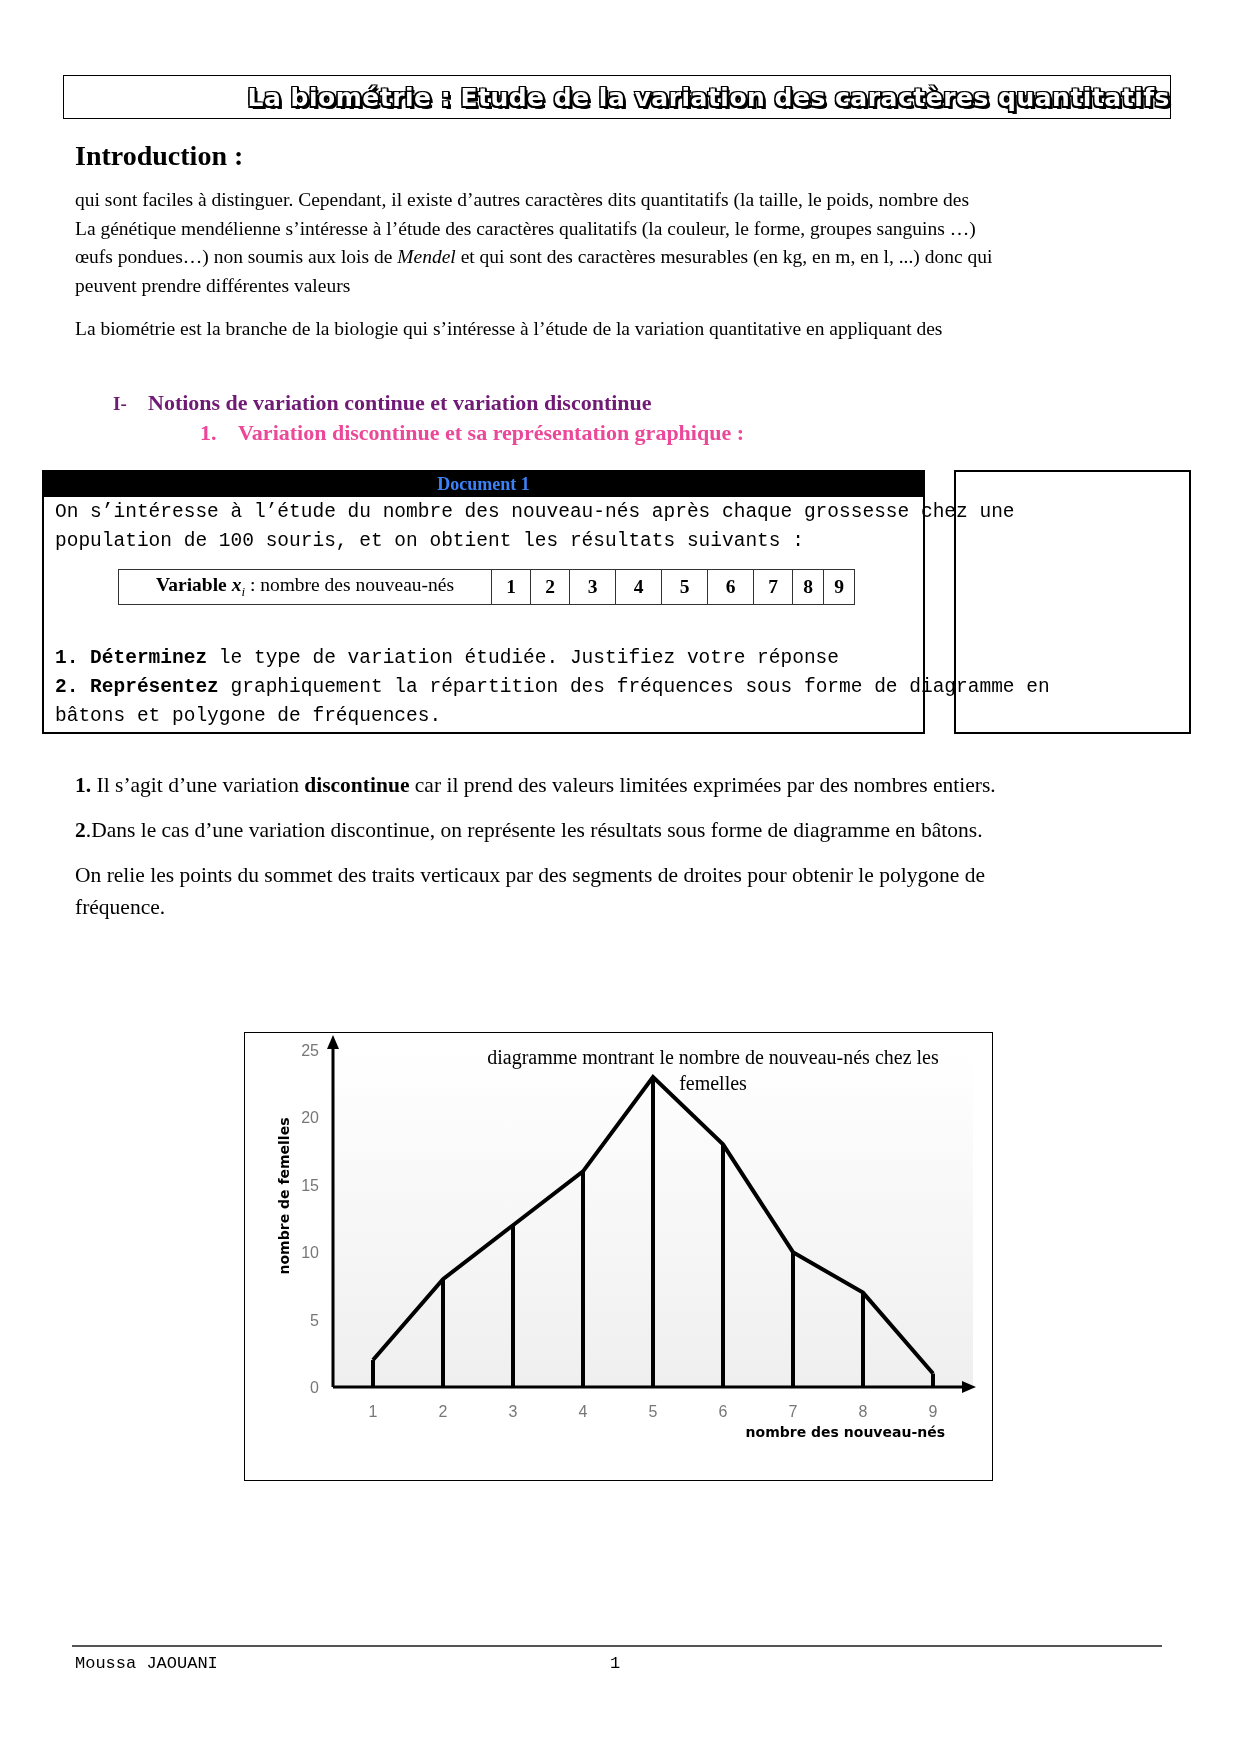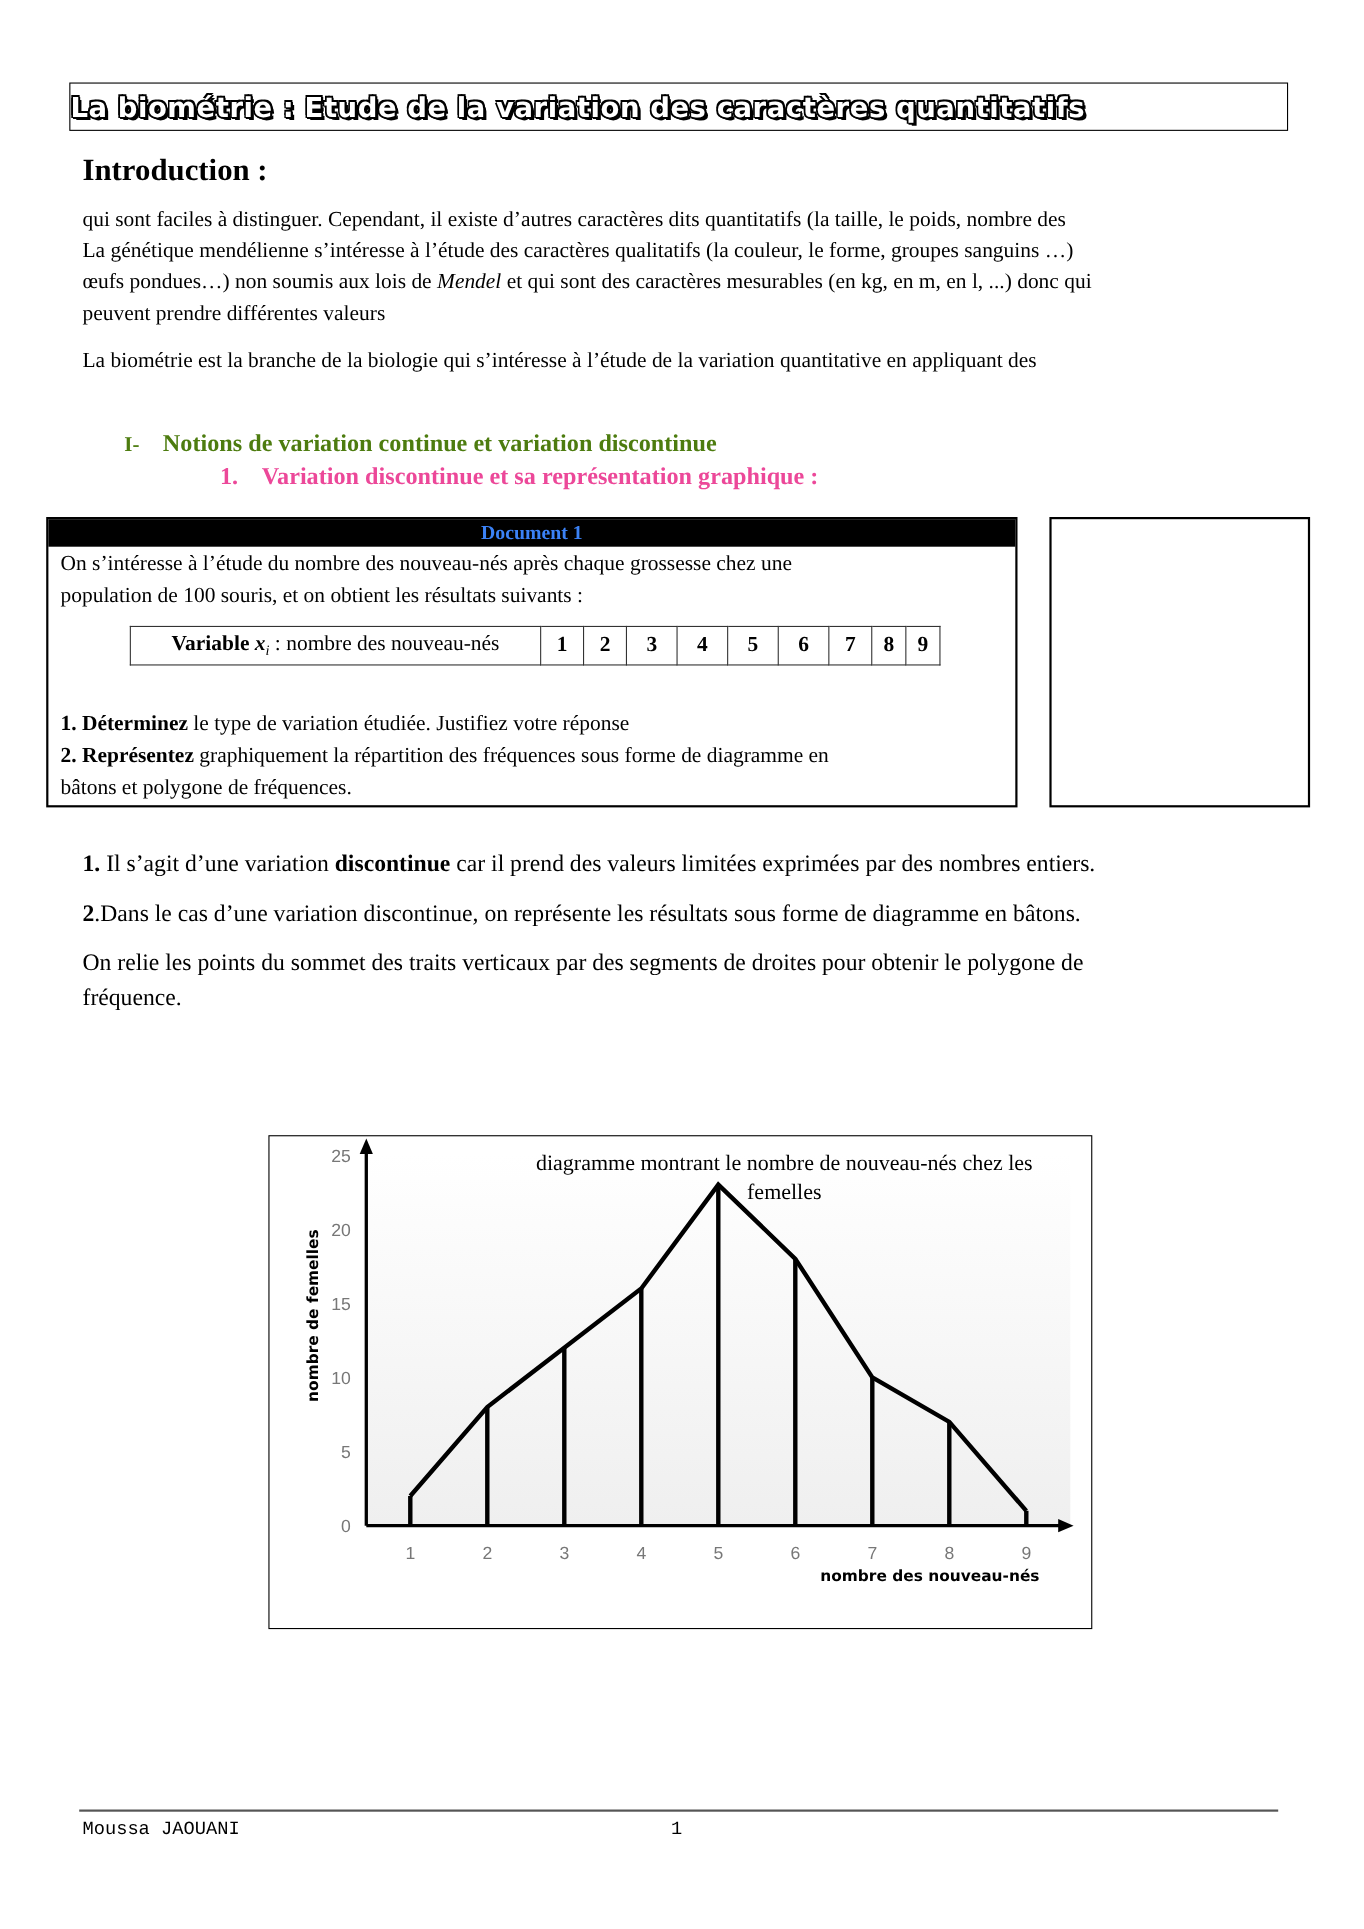--- a/index.html
+++ b/index.html
@@ -1,29 +1,29 @@
 <!DOCTYPE html>
 <html><head>
 <meta charset="utf-8">
 <style>
   html, body { margin:0; padding:0; background:#fff; }
   body { width:1240px; height:1754px; position:relative; font-family:"Liberation Serif", serif; color:#000; overflow:hidden; }
   .abs { position:absolute; }
-  .title-box { left:63px; top:75px; width:1108px; height:44px; border:1.5px solid #000; box-sizing:border-box; display:flex; align-items:center; justify-content:flex-start; }
+  .title-box { left:63px; top:75px; width:1108px; height:44px; border:1.5px solid #000; box-sizing:border-box; display:flex; align-items:center; justify-content:flex-end; }
   .title-text { font-family:"DejaVu Sans", sans-serif; font-weight:bold; font-size:25px; color:#fff; letter-spacing:0.5px;
     text-shadow: -1.5px -1.5px 0 #000, 1.5px -1.5px 0 #000, -1.5px 1.5px 0 #000, 1.5px 1.5px 0 #000, 0 2px 0 #000, 2px 0 0 #000, 3px 3px 0 #000; }
   .h-intro { left:75px; top:140px; font-size:28px; font-weight:bold; }
   .para { left:75px; width:1095px; font-size:19.5px; line-height:28.5px; }
-  .h1 { left:113px; top:390px; font-size:22px; font-weight:bold; color:#4d7c0f; }
+  .h1 { left:113px; top:390px; font-size:22px; font-weight:bold; color:#701a75; }
   .h1 .num { display:inline-block; width:35px; font-size:19px; }
   .h2 { left:200px; top:420px; font-size:22px; font-weight:bold; color:#ec4899; }
   .h2 .num { display:inline-block; width:38px; }
   .doc-box { left:42px; top:470px; width:883px; height:264px; border:2.5px solid #000; box-sizing:border-box; }
   .doc-head { height:25px; background:#000; color:#3b82f6; text-align:center; font-weight:bold; font-size:18px; line-height:25px; }
-  .doc-text { position:absolute; left:11px; font-size:19.5px; line-height:29px; white-space:nowrap; }
+  .doc-text { position:absolute; left:11px; font-size:19.5px; line-height:29px; white-space:nowrap;font-family:Liberation Mono, monospace; }
   table.data { position:absolute; left:74px; top:97px; border-collapse:collapse; font-size:19.5px; }
   table.data td { border:1.2px solid #333; height:34px; padding:0; text-align:center; }
   table.data td.lbl { width:372px; }
   table.data td.v { width:38px; }
   table.data tr.r1 td.v { font-weight:bold; }
   .side-box { left:954px; top:470px; width:237px; height:264px; border:2.5px solid #000; box-sizing:border-box; }
   .ans { left:75px; width:1100px; font-size:21.5px; line-height:32px; }
   .chart-box { left:244px; top:1032px; width:749px; height:449px; border:1.5px solid #000; box-sizing:border-box; background:#fff; }
   .footer-line { left:72px; top:1645px; width:1090px; height:1.5px; background:#555; }
   .footer { top:1654px; font-family:Liberation Mono, monospace; font-size:17px; }

